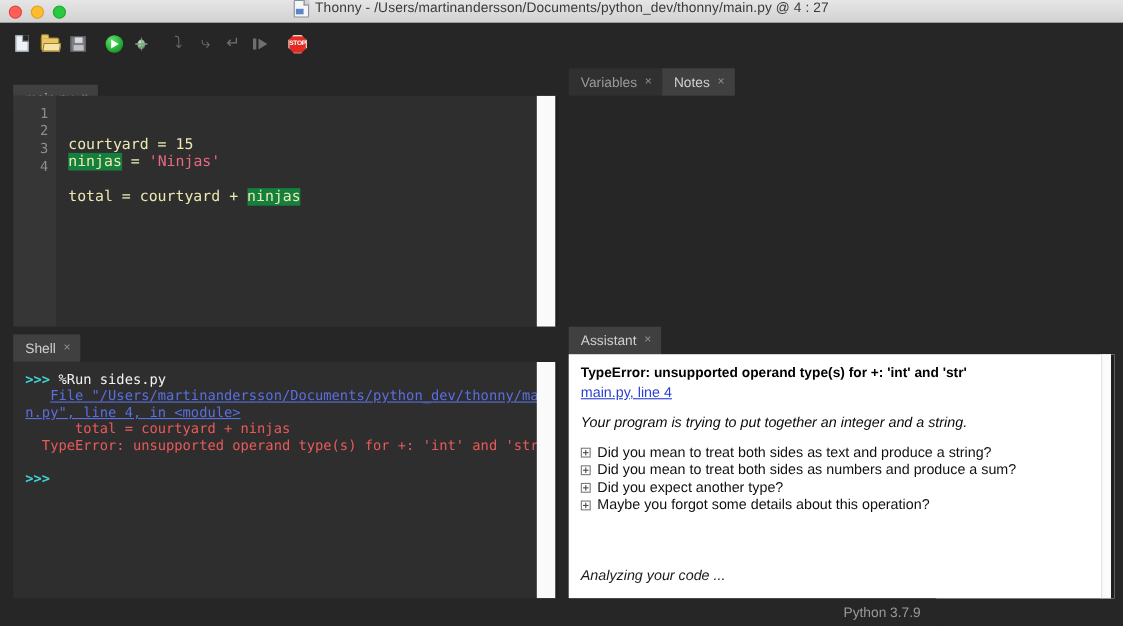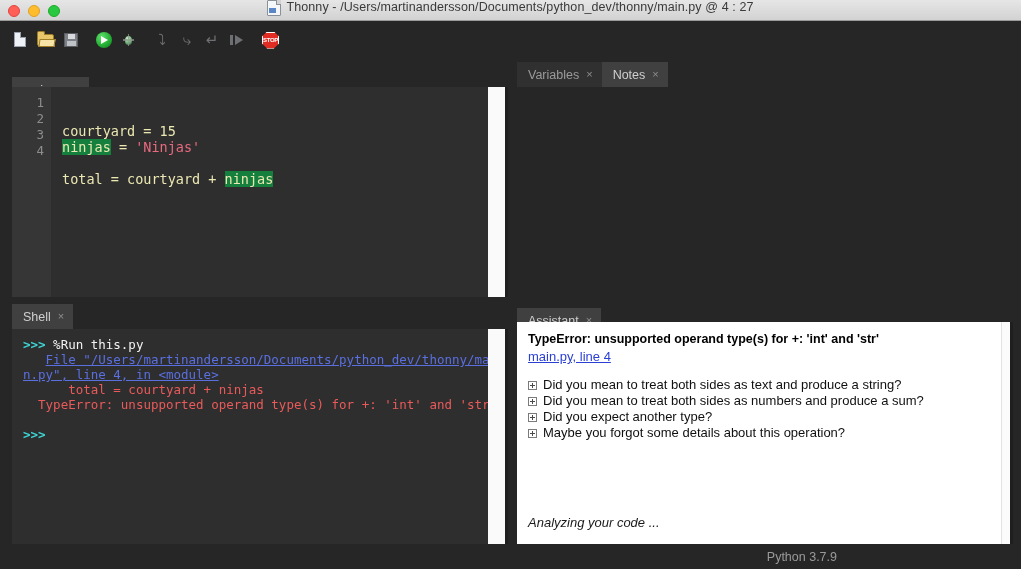--- a/index.html
+++ b/index.html
@@ -420,21 +420,21 @@
     width: 3px; height: 210px;
     background: #1f1f1f;
   }
 
   
   #assistant-panel {
     position: absolute;
     left: 517px; top: 297px;
     width: 496px; height: 247px;
   }
-  #assistant-tabs { left: 0; top: 11px; }
+  #assistant-tabs { left: 0; top: 0; }
   #assistant-body {
     position: absolute;
     left: 0; top: 25px;
     width: 496px; height: 222px;
     background: #ffffff;
     overflow: hidden;
   }
   #assistant-content {
     position: absolute;
     left: 0; top: 0;
@@ -611,21 +611,21 @@
 
   <div id="shell-panel">
     <div class="tabstrip" id="shell-tabs">
       <div class="tab active">
         <span>Shell</span>
         <span class="tab-x">×</span>
       </div>
     </div>
     <div id="shell-body">
       <div id="shell-text">
-        <div class="sh-line"><span class="sh-prompt">&gt;&gt;&gt; </span><span class="sh-cmd">%Run this.py</span></div>
+        <div class="sh-line"><span class="sh-prompt">&gt;&gt;&gt; </span><span class="sh-cmd">%Run sides.py</span></div>
         <div class="sh-line"><span class="sh-err">   </span><span class="sh-link">File "/Users/martinandersson/Documents/python_dev/thonny/mai</span></div>
         <div class="sh-line"><span class="sh-link">n.py", line 4, in &lt;module&gt;</span></div>
         <div class="sh-line"><span class="sh-err">      total = courtyard + ninjas</span></div>
         <div class="sh-line"><span class="sh-err">  TypeError: unsupported operand type(s) for +: 'int' and 'str'</span></div>
         <div class="sh-line"><span class="sh-err"></span></div>
         <div class="sh-line"><span class="sh-prompt">&gt;&gt;&gt;</span></div>
       </div>
       <div id="shell-scrollbar"></div>
       <div id="shell-sb-right"></div>
     </div>
@@ -648,20 +648,21 @@
     <div class="tabstrip" id="assistant-tabs">
       <div class="tab active">
         <span>Assistant</span>
         <span class="tab-x">×</span>
       </div>
     </div>
     <div id="assistant-body">
       <div id="assistant-content">
         <div id="asst-title">TypeError: unsupported operand type(s) for +: 'int' and 'str'</div>
         <a id="asst-link" href="#">main.py, line 4</a>
+        <div id="asst-desc">Your program is trying to put together an integer and a string.</div>
         <div id="asst-suggestions">
           <div class="sug">
             <span class="boxplus"></span>
             <span>Did you mean to treat both sides as text and produce a string?</span>
           </div>
           <div class="sug">
             <span class="boxplus"></span>
             <span>Did you mean to treat both sides as numbers and produce a sum?</span>
           </div>
           <div class="sug">

